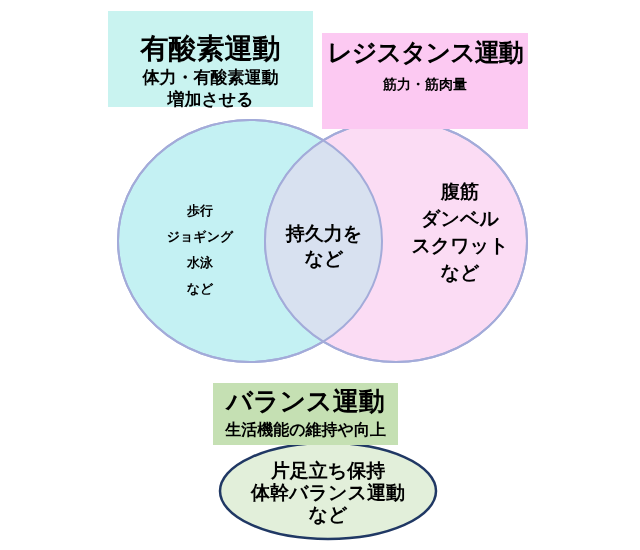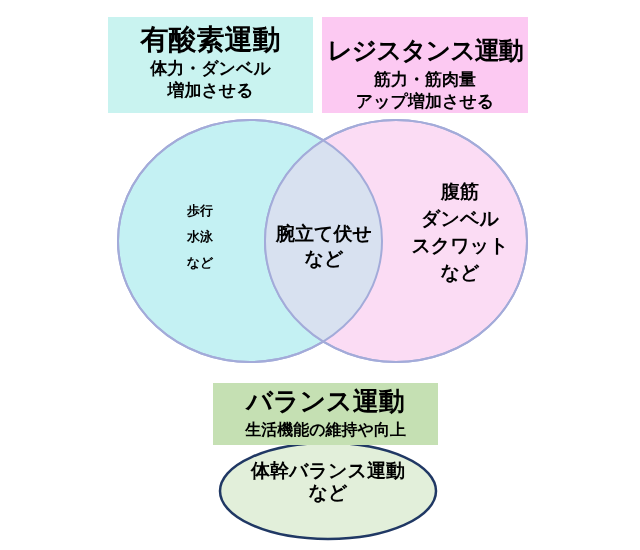--- a/index.html
+++ b/index.html
@@ -7,29 +7,29 @@
     position:relative; width:640px; height:550px; background:#ffffff;
     font-family:"Liberation Sans","DejaVu Sans",sans-serif; color:#000;
     overflow:hidden;
   }
   .venn-svg { position:absolute; left:0; top:0; }
 
   .hdr { position:absolute; text-align:center; font-weight:bold; }
   .hdr .title   { display:block; }
   .hdr .subline { display:block; }
 
-  #hdr-aerobic    { left:108px; top:17px;  width:205px; height:96px; padding-top:5px; box-sizing:border-box; }
+  #hdr-aerobic    { left:108px; top:11px;  width:205px; height:96px; padding-top:20px; box-sizing:border-box; }
   #hdr-aerobic .title      { font-size:28px; line-height:36px; }
   #hdr-aerobic .subline    { font-size:17px; line-height:22px; }
 
-  #hdr-resistance { left:322px; top:17px;  width:206px; height:96px; padding-top:14px; box-sizing:border-box; }
+  #hdr-resistance { left:322px; top:33px;  width:206px; height:96px; padding-top:3px; box-sizing:border-box;font-family:Liberation Mono, monospace; }
   #hdr-resistance .title   { font-size:25px; line-height:38px; letter-spacing:-1px; }
-  #hdr-resistance .subline { font-size:17px; line-height:22px;text-align:center; }
+  #hdr-resistance .subline { font-size:14px; line-height:22px;text-align:center; }
 
-  #hdr-balance    { left:213px; top:383px; width:225px; height:62px; padding-top:1px; box-sizing:border-box; }
+  #hdr-balance    { left:213px; top:383px; width:185px; height:62px; padding-top:1px; box-sizing:border-box; }
   #hdr-balance .title      { font-size:26px; line-height:34px; }
   #hdr-balance .subline    { font-size:16px; line-height:23px; }
 
   .txt { position:absolute; text-align:center; font-weight:bold; }
   .txt .line { display:block; }
   #txt-aerobic    { left:130px; top:198px; width:140px; font-size:13px; line-height:26px; }
   #txt-overlap    { left:254px; top:221px; width:140px; font-size:19px; line-height:25px; }
   #txt-resistance { left:385px; top:178px; width:150px; font-size:19px; line-height:27px; }
   #txt-balance    { left:243px; top:460px; width:170px; font-size:19px; line-height:22px; }
 </style>
@@ -53,51 +53,52 @@
 
     <ellipse cx="250" cy="241" rx="132" ry="121" fill="none" stroke-width="2" stroke="#a3abd9"></ellipse>
 
     <ellipse cx="396" cy="241" rx="131" ry="121" fill="none" stroke-width="2" stroke="#a3abd9"></ellipse>
 
     <ellipse cx="328" cy="491" rx="108" ry="48" stroke-width="2.5" fill="#e2efda" stroke="#203864"></ellipse>
   </svg>
 
   <div class="hdr" id="hdr-aerobic" style="background: rgb(201, 243, 240);">
     <span class="title">有酸素運動</span>
-    <span class="subline">体力・ダンベル</span>
+    <span class="subline">体力・有酸素運動</span>
     <span class="subline">増加させる</span>
   </div>
 
   <div class="hdr" id="hdr-resistance" style="background: rgb(252, 201, 242);">
     <span class="title">レジスタンス運動</span>
     <span class="subline">筋力・筋肉量</span>
-    <span class="subline">アップ増加させる</span>
   </div>
 
   <div class="hdr" id="hdr-balance" style="background: rgb(197, 224, 179);">
     <span class="title">バランス運動</span>
     <span class="subline">生活機能の維持や向上</span>
   </div>
 
   <div class="txt" id="txt-aerobic">
     <span class="line">歩行</span>
+    <span class="line">ジョギング</span>
     <span class="line">水泳</span>
     <span class="line">など</span>
   </div>
 
   <div class="txt" id="txt-overlap">
-    <span class="line">腕立て伏せ</span>
+    <span class="line">持久力を</span>
     <span class="line">など</span>
   </div>
 
   <div class="txt" id="txt-resistance">
     <span class="line">腹筋</span>
     <span class="line">ダンベル</span>
     <span class="line">スクワット</span>
     <span class="line">など</span>
   </div>
 
   <div class="txt" id="txt-balance">
+    <span class="line">片足立ち保持</span>
     <span class="line">体幹バランス運動</span>
     <span class="line">など</span>
   </div>
 
 </div>
 
 </body></html>

